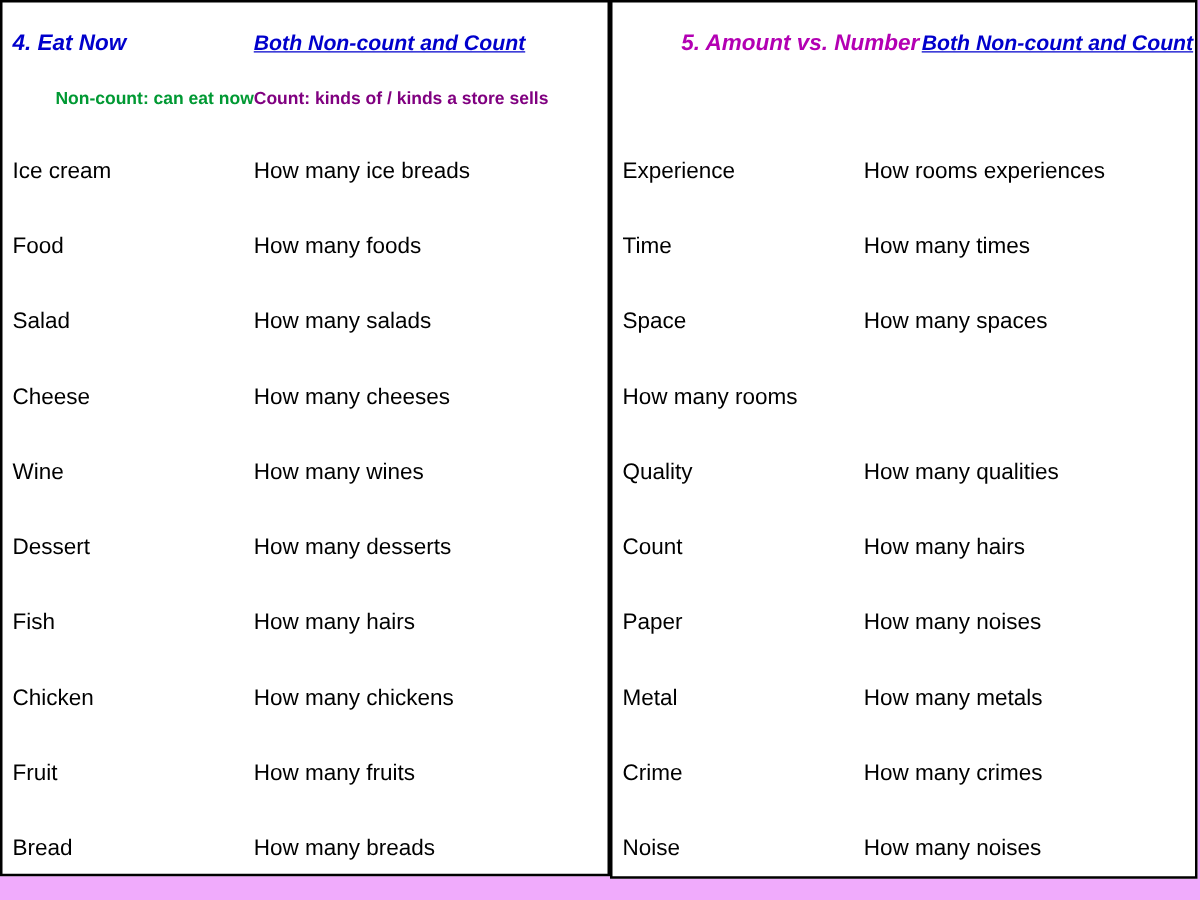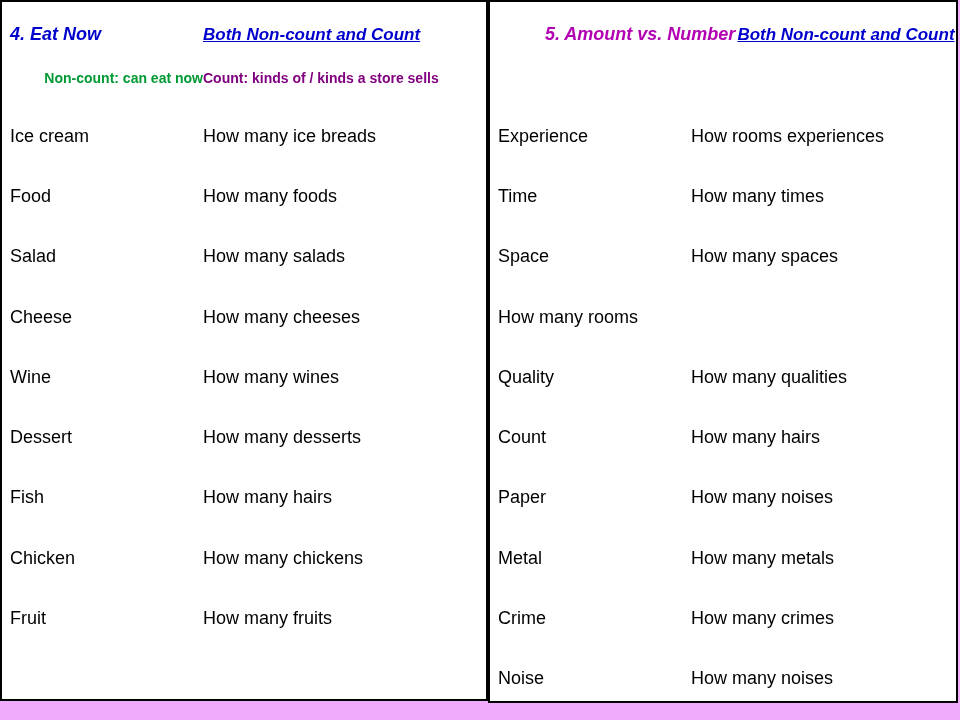--- a/index.html
+++ b/index.html
@@ -86,20 +86,24 @@
           <span>How many hairs</span>
         </div>
         <div class="row">
           <span>Chicken</span>
           <span>How many chickens</span>
         </div>
         <div class="row">
           <span>Fruit</span>
           <span>How many fruits</span>
         </div>
+        <div class="row">
+          <span>Bread</span>
+          <span>How many breads</span>
+        </div>
       </div>
   </div>
 
   <div class="panel panel-right">
     <div class="header-row">
       <span class="panel-title">5. Amount vs. Number</span>
       <span class="header-link">Both Non-count and Count</span>
     </div>
     <div class="rows">
         <div class="row">

